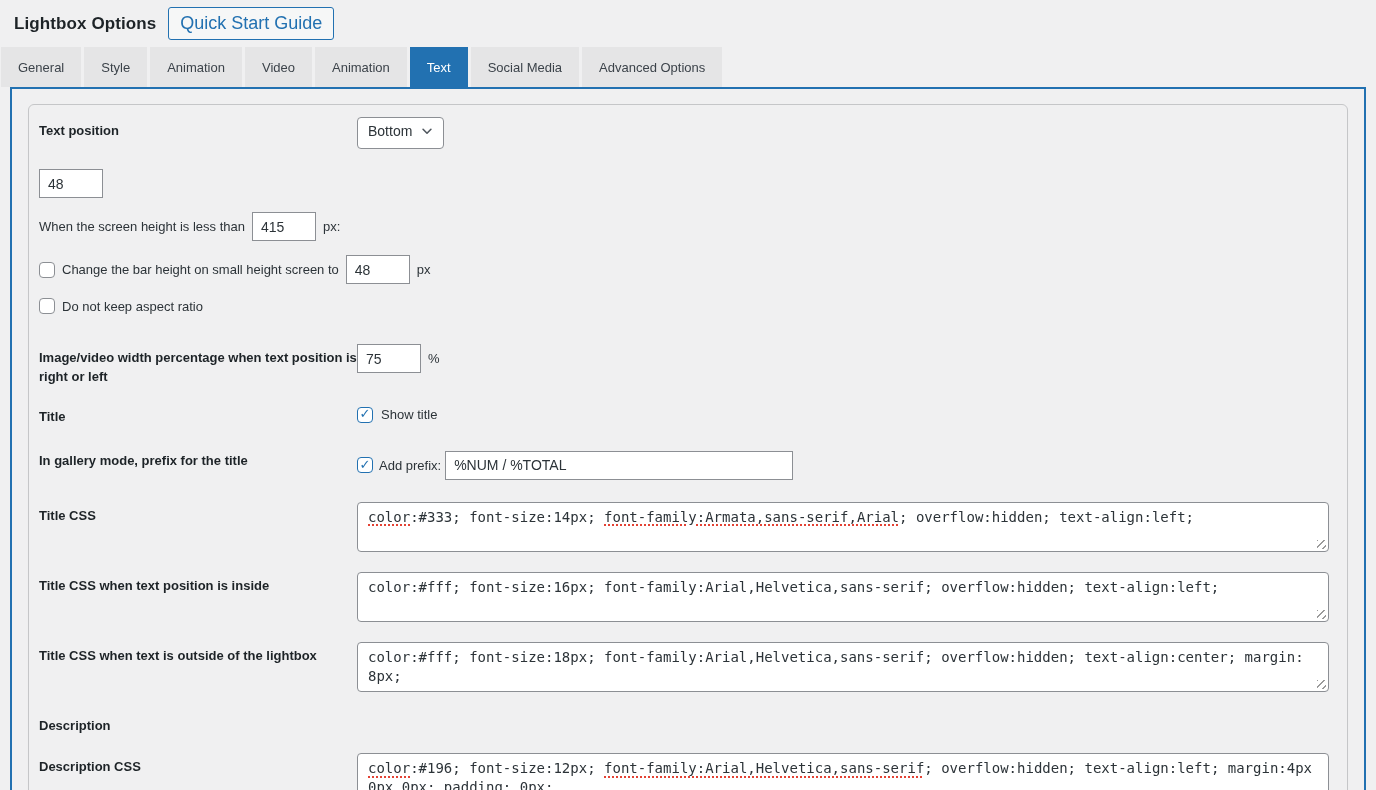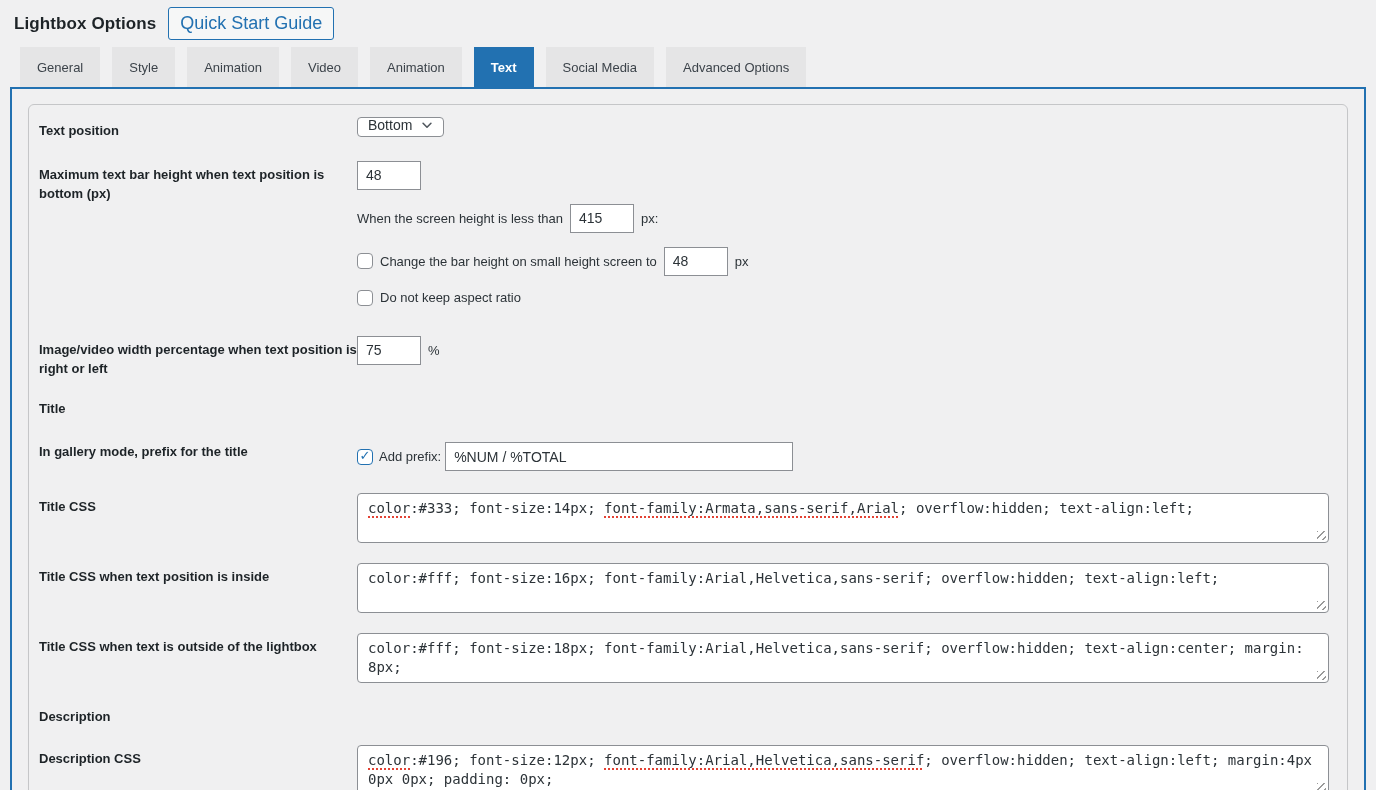--- a/index.html
+++ b/index.html
@@ -16,26 +16,26 @@
   }
   
   .header{display:flex;align-items:center;gap:12px;padding:9px 0 0 14px;height:38px;}
   .page-title{font-size:17px;font-weight:700;color:var(--heading-text,#1d2327);letter-spacing:.1px;}
   .qsg-btn{
     display:inline-block;padding:4px 11px;font-size:18px;line-height:1.3;cursor:pointer;
     color:var(--accent,#2271b1);background:#f6f7f7;border:1px solid var(--accent,#2271b1);
     border-radius:3px;font-weight:500;
   }
   
-  .tabbar{display:flex;gap:12px;padding-left:20px;margin-top:9px;}
+  .tabbar{display:flex;gap:3px;padding-left:1px;margin-top:9px;}
   .tab{
     display:flex;align-items:center;padding:0 17px;height:40px;cursor:pointer;
     background:var(--tab-bg,#e5e5e6);color:#3c434a;font-size:13px;text-decoration:none;
   }
-  .tab.active{background:var(--accent,#2271b1);color:var(--active-tab-text,#fff);font-weight:bold;}
+  .tab.active{background:var(--accent,#2271b1);color:var(--active-tab-text,#fff);}
   
   .panel{
     margin:0 10px;border:2px solid var(--accent,#2271b1);
     min-height:700px;background:var(--page-bg,#f0f0f1);
   }
   .card{
     margin:15px 16px 0 16px;border:1px solid var(--card-border,#c5c6c8);border-radius:6px;
     padding:12px 18px 30px 10px;box-shadow:0 1px 1px rgba(0,0,0,.04);min-height:700px;
   }
   
@@ -44,21 +44,21 @@
     flex:0 0 318px;font-weight:700;font-size:13px;color:var(--heading-text,#1d2327);
     line-height:1.45;padding-top:5px;
   }
   .row .field{flex:1;min-width:0;}
   .mb20{margin-bottom:20px}.mb22{margin-bottom:22px}.mb24{margin-bottom:16px}
   .mb30{margin-bottom:30px}.mb18{margin-bottom:18px}
   .subline{display:flex;align-items:center;gap:7px;margin-top:14px;}
   .subline:first-child{margin-top:0;}
   
   .select{
-    position:relative;display:inline-flex;align-items:center;gap:8px;height:20px;
+    position:relative;display:inline-flex;align-items:center;gap:8px;height:32px;
     padding:0 9px 4px 10px;background:var(--input-bg,#fff);border:1px solid var(--input-border,#8c8f94);
     border-radius:4px;font-size:14px;color:var(--body-text,#2c3338);cursor:pointer;
   }
   .chev{display:inline-flex;align-items:center;}
   input[type=text]{
     height:29px;padding:0 8px;font-size:14px;color:var(--body-text,#2c3338);
     font-family:"Liberation Sans","DejaVu Sans",sans-serif;
     background:var(--input-bg,#fff);border:1px solid var(--input-border,#8c8f94);border-radius:0;outline:none;
   }
   .w64{width:64px}.w348{width:348px}
@@ -122,21 +122,20 @@
           <span class="chev">
             <svg width="14" height="14" viewBox="0 0 16 16">
                 <polyline points="3.5,6 8,10.5 12.5,6" fill="none" stroke="#50575e" stroke-width="1.8" stroke-linecap="round" stroke-linejoin="round"></polyline>
               </svg>
           </span>
         </div>
       </div>
     </div>
 
     <div class="row mb30">
-      <div class="label">Maximum text bar height when text position is bottom (px)</div>
       <div class="field">
         <div class="subline">
           <input type="text" class="w64" value="48" style="">
         </div>
         <div class="subline">
           <span class="unit">When the screen height is less than</span>
           <input type="text" class="w64" value="415" style="">
           <span class="unit">px:</span>
         </div>
         <div class="subline">
@@ -157,20 +156,26 @@
       <div class="field">
         <div class="subline">
           <input type="text" class="w64" value="75" style="">
           <span class="unit">%</span>
         </div>
       </div>
     </div>
 
     <div class="row mb20">
       <div class="label">Title</div>
+      <div class="field">
+        <div class="cbx-line">
+          <span class="cbx checked"></span>
+          <span>Show title</span>
+        </div>
+      </div>
     </div>
 
     <div class="row mb22">
       <div class="label">In gallery mode, prefix for the title</div>
       <div class="field">
         <div class="cbx-line tight">
           <span class="cbx checked"></span>
           <span>Add prefix:</span>
           <input type="text" class="w348" style="margin-left: -2px;" value="%NUM / %TOTAL">
         </div>

